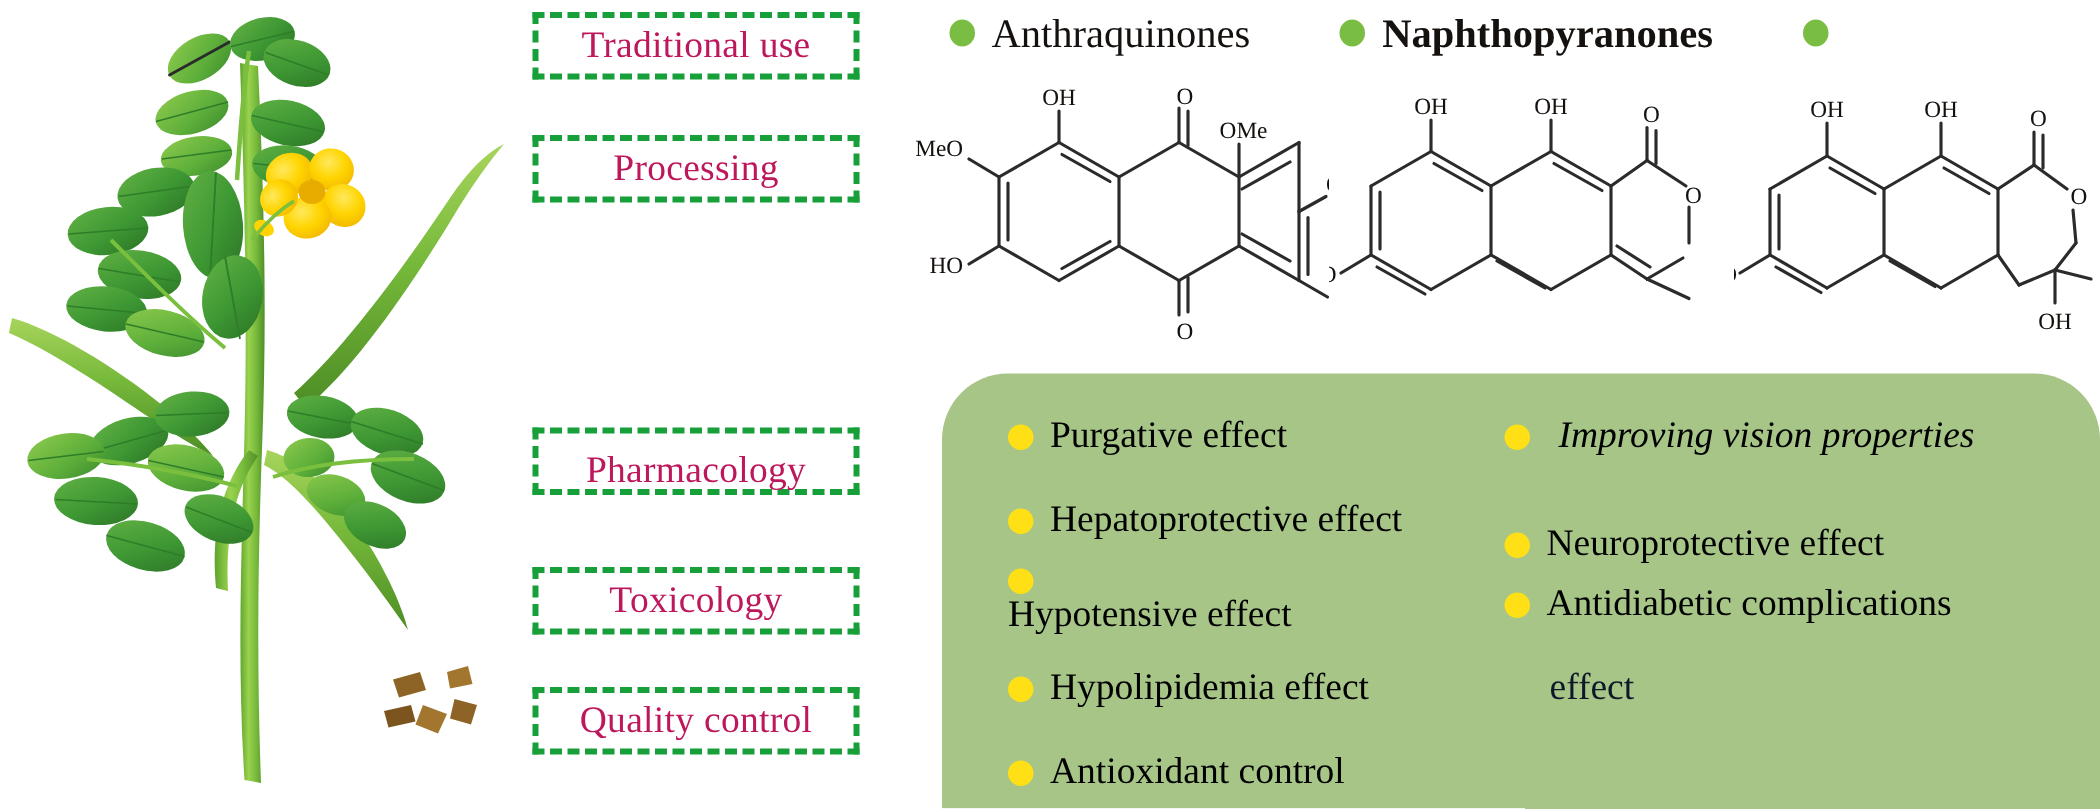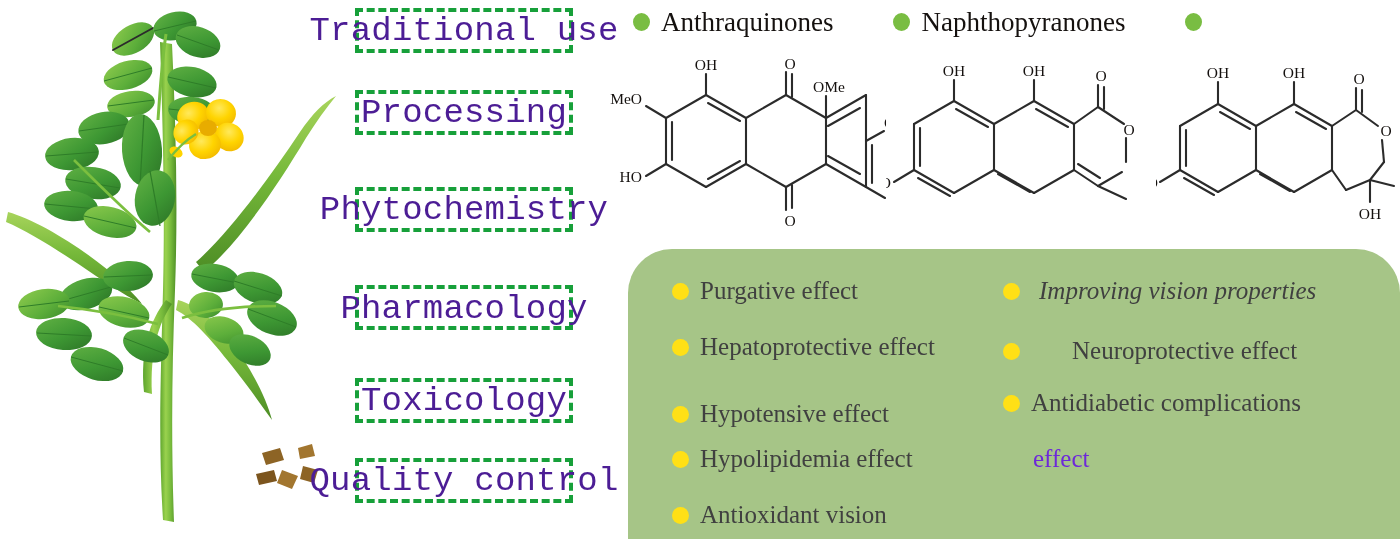--- a/index.html
+++ b/index.html
@@ -40,23 +40,23 @@
     width: 218px;
     height: 45px;
     box-sizing: border-box;
     border: 4px dashed #17a03a;
     display: flex;
     align-items: center;
     justify-content: center;
     background: #ffffff;
   }
   .topic-label {
-    font-family: Liberation Mono, monospace;
-    font-size: 34px;
-    color: #4c1d95;
+    font-family: Liberation Serif, serif;
+    font-size: 25px;
+    color: #be185d;
     line-height: 1;
     letter-spacing: 0.2px;
     white-space: nowrap;
   }
 
   
   #legend-row {
     position: absolute;
     left: 625px; top: 2px;
     width: 796px; height: 40px;
@@ -76,21 +76,21 @@
     flex: 0 0 auto;
     margin-right: 11px;
   }
   .legend-text {
     font-family: "Liberation Serif", serif;
     font-size: 27px;
     color: #15110f;
     line-height: 1;
   }
   #legend-item-0 { margin-left: 8px; }
-  #legend-item-1 { margin-left: 60px; }
+  #legend-item-1 { margin-left: 60px; font-weight: bold; }
   #legend-item-2 { margin-left: 60px; }
 
   
   #structures-row {
     position: absolute;
     left: 596px; top: 52px;
     width: 804px; height: 190px;
   }
   .structure-cell {
     position: absolute;
@@ -141,28 +141,28 @@
     height: 17px;
     border-radius: 50%;
     background: #ffe016;
     flex: 0 0 auto;
     margin-top: 6px;
     margin-right: 11px;
   }
   .effect-text {
     font-family: "Liberation Serif", serif;
     font-size: 25px;
-    color: #404040;
+    color: #000000;
     line-height: 1.1;
   }
   .effect-cont {
     position: absolute;
     font-family: "Liberation Serif", serif;
     font-size: 25px;
-    color: #6d28d9;
+    color: #0f172a;
     line-height: 1.1;
     white-space: nowrap;
   }
 </style>
 </head>
 <body>
 
 <div id="abstract-root">
 
   <div id="plant-panel">
@@ -358,23 +358,20 @@
     </svg>
   </div>
 
   <div id="topics-column">
     <div class="topic-box" id="topic-box-0" style="top: 8px; border-color: rgb(23, 160, 58);">
       <span class="topic-label">Traditional use</span>
     </div>
     <div class="topic-box" id="topic-box-1" style="top: 90px; border-color: rgb(23, 160, 58);">
       <span class="topic-label">Processing</span>
     </div>
-    <div class="topic-box" id="topic-box-2" style="top: 187px; border-color: rgb(23, 160, 58);">
-      <span class="topic-label">Phytochemistry</span>
-    </div>
     <div class="topic-box" id="topic-box-3" style="top: 285px; border-color: rgb(23, 160, 58); align-items: flex-end;">
       <span class="topic-label">Pharmacology</span>
     </div>
     <div class="topic-box" id="topic-box-5" style="top: 458px; border-color: rgb(23, 160, 58);">
       <span class="topic-label">Quality control</span>
     </div>
     <div class="topic-box" id="topic-box-4" style="top: 378px; border-color: rgb(23, 160, 58);">
       <span class="topic-label">Toxicology</span>
     </div>
   </div>
@@ -545,40 +542,40 @@
 
     <div class="effects-col" id="effects-col-left">
       <div class="effect-item" style="top:28px;left:0;">
         <span class="effect-dot" style="background: rgb(255, 224, 22);"></span>
         <span class="effect-text">Purgative effect</span>
       </div>
       <div class="effect-item" style="top:84px;left:0;">
         <span class="effect-dot" style="background: rgb(255, 224, 22);"></span>
         <span class="effect-text">Hepatoprotective effect</span>
       </div>
-      <div class="effect-item" style="top:151px;left:0;">
+      <div class="effect-item" style="top:124px;left:0;flex-direction:column;">
         <span class="effect-dot" style="background: rgb(255, 224, 22);"></span>
         <span class="effect-text">Hypotensive effect</span>
       </div>
       <div class="effect-item" style="top:196px;left:0;">
         <span class="effect-dot" style="background: rgb(255, 224, 22);"></span>
         <span class="effect-text">Hypolipidemia effect</span>
       </div>
       <div class="effect-item" style="top:252px;left:0;">
         <span class="effect-dot" style="background: rgb(255, 224, 22);"></span>
-        <span class="effect-text">Antioxidant vision</span>
+        <span class="effect-text">Antioxidant control</span>
       </div>
     </div>
 
     <div class="effects-col" id="effects-col-right">
       <div class="effect-item" style="top:28px;left:0;">
         <span class="effect-dot" style="background: rgb(255, 224, 22);"></span>
         <span class="effect-text" style="margin-left:8px;font-style:italic;">Improving vision properties</span>
       </div>
-      <div class="effect-item" style="top:88px;left:0;gap:41px;">
+      <div class="effect-item" style="top:100px;left:0;">
         <span class="effect-dot" style="background: rgb(255, 224, 22);"></span>
         <span class="effect-text">Neuroprotective effect</span>
       </div>
       <div class="effect-item" style="top:140px;left:0;">
         <span class="effect-dot" style="background: rgb(255, 224, 22);"></span>
         <span class="effect-text">Antidiabetic complications</span>
       </div>
       <div class="effect-cont" style="top:196px;left:30px;">effect</div>
     </div>
 

